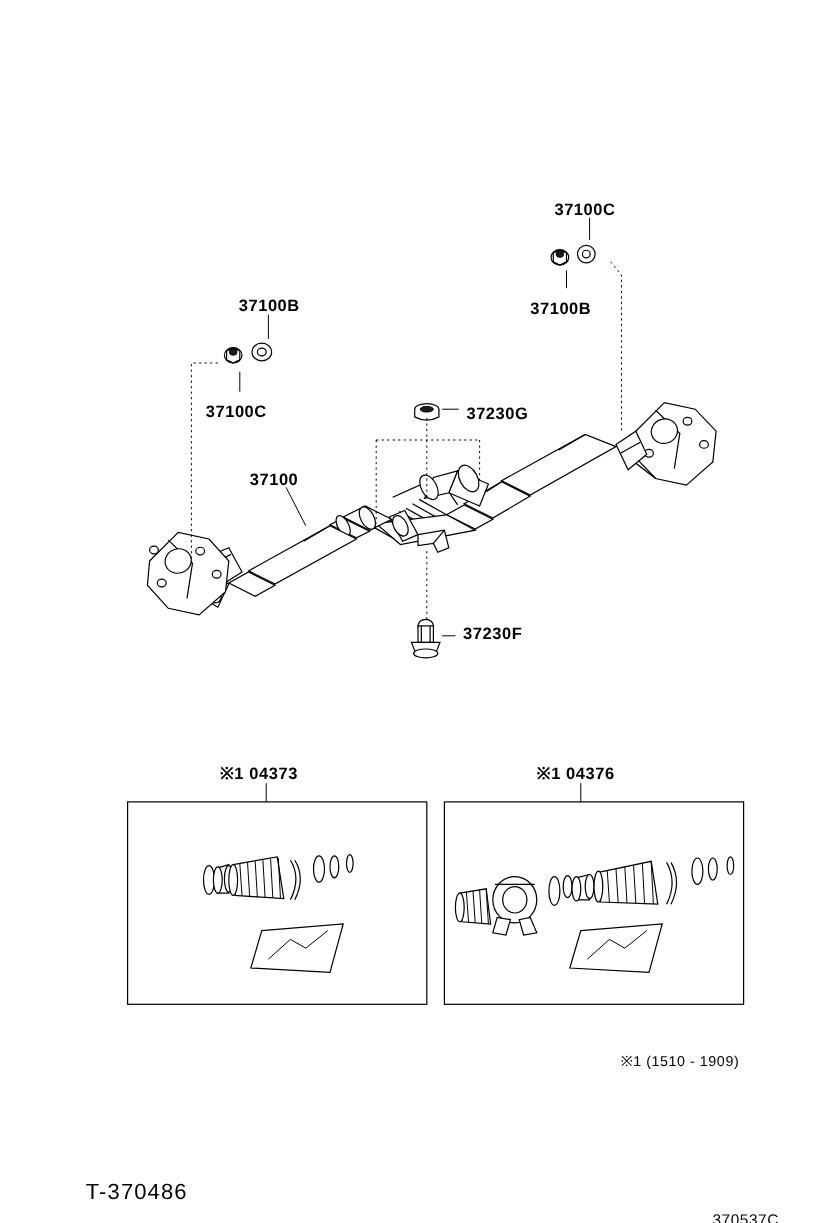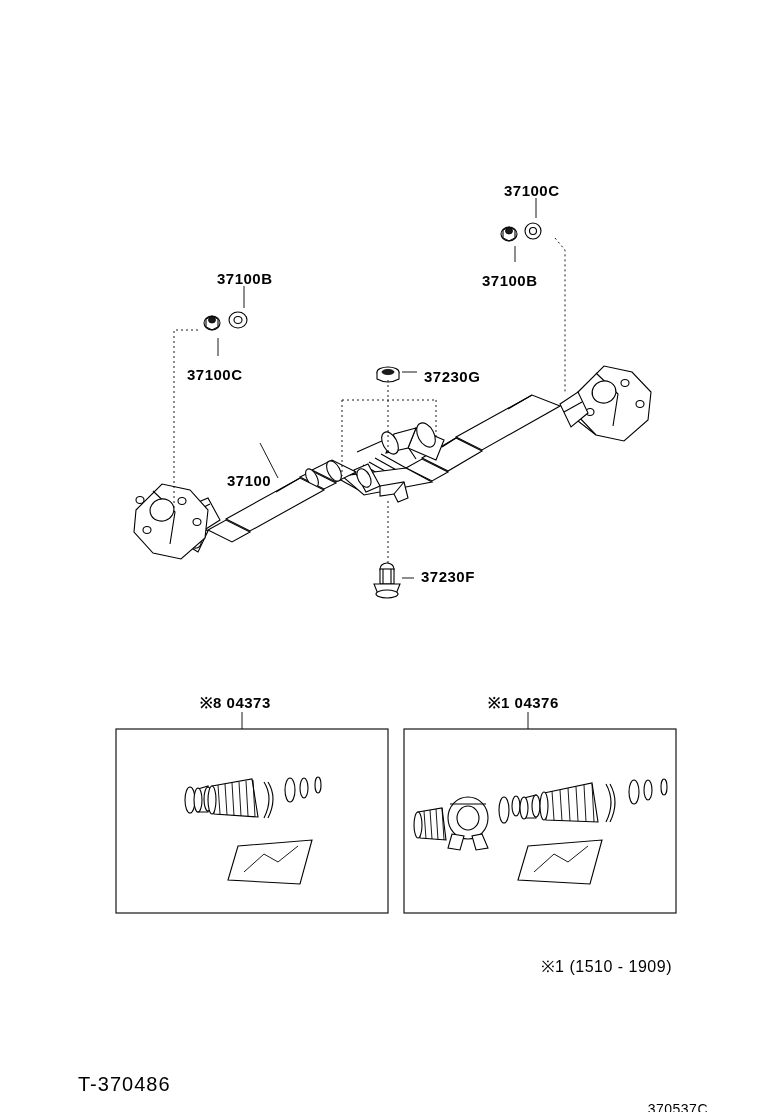--- a/index.html
+++ b/index.html
@@ -51,21 +51,21 @@
     top: 1073px;
     font-size: 14px;
     letter-spacing: 0.5px;
     font-family: "Liberation Sans", sans-serif;
     margin-top: 28px;
   }
   .note {
     position: absolute;
     right: 100px;
     top: 955px;
-    font-size: 16px;
+    font-size: 13px;
     letter-spacing: 0.5px;
   }
 </style>
 </head>
 <body>
 
 <div class="page">
 
   <svg class="diagram" viewBox="0 0 760 1112">
     <defs>
@@ -265,24 +265,24 @@
       <path class="fillw" d="M516 846 L590 840 L578 884 L506 880 Z"></path>
       <path class="lnT" d="M522 872 L542 854 L556 862 L576 846"></path>
     </g>
   </svg>
 
   <div class="lbl" style="left:492px; top:182px;">37100C</div>
   <div class="lbl" style="left:470px; top:272px;">37100B</div>
   <div class="lbl" style="left:205px; top:270px;">37100B</div>
   <div class="lbl" style="left:175px; top:366px;">37100C</div>
   <div class="lbl" style="left:412px; top:368px;">37230G</div>
-  <div class="lbl" style="left:215px; top:428px;margin-top:44px;">37100</div>
+  <div class="lbl" style="left:215px; top:428px;">37100</div>
   <div class="lbl" style="left:409px; top:568px;">37230F</div>
 
-  <div class="lbl" style="left:188px; top:692px;">※8 04373</div>
+  <div class="lbl" style="left:188px; top:692px;">※1 04373</div>
   <div class="lbl" style="left:476px; top:692px;text-align:right;">※1 04376</div>
 
   <div class="note">※1 (1510 - 1909)</div>
 
   <div class="footer-left">T-370486</div>
   <div class="footer-right">370537C</div>
 
 </div>
 
 </body></html>

